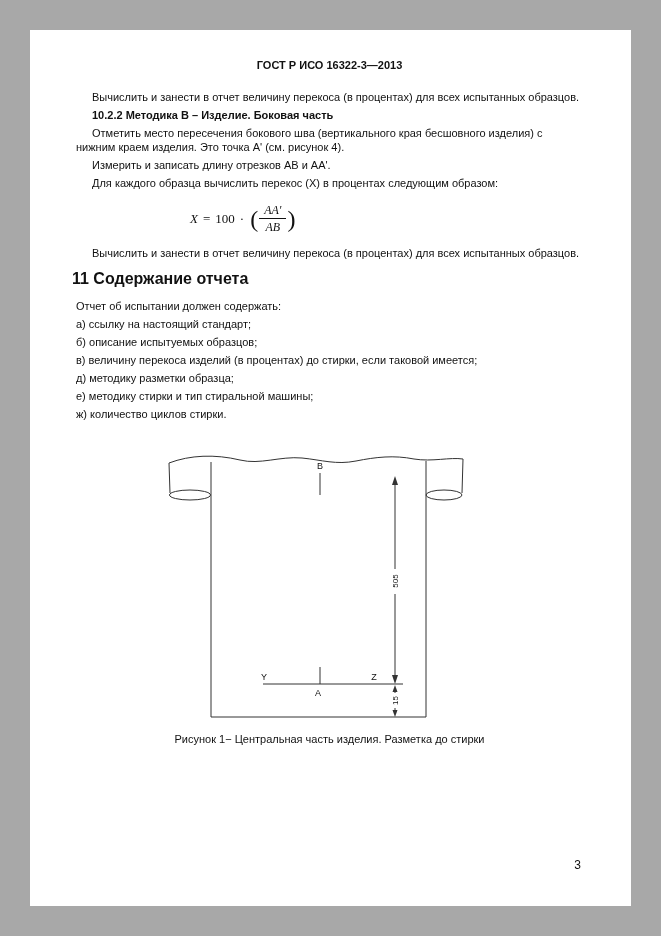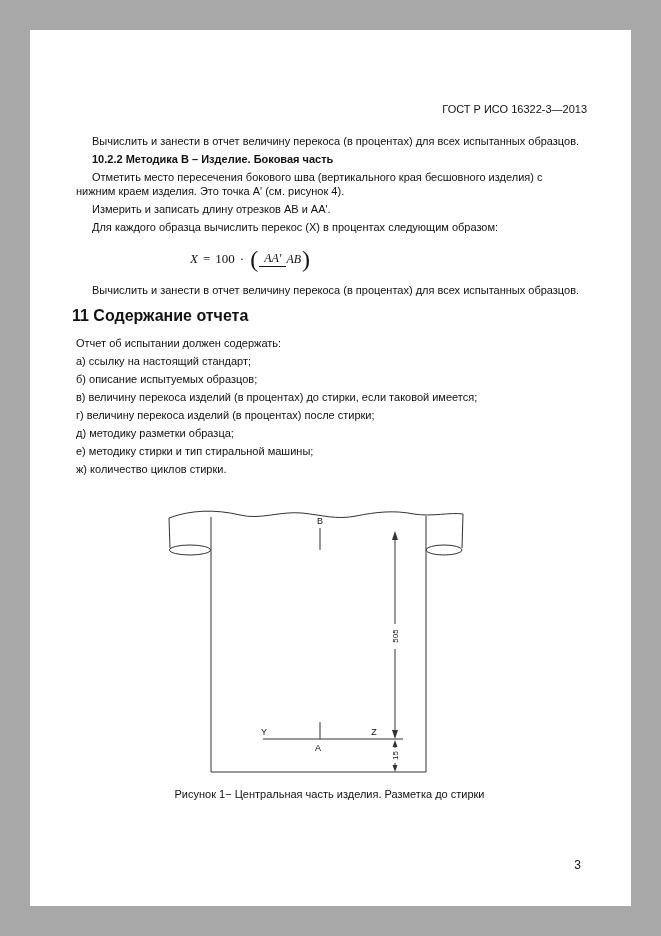--- a/index.html
+++ b/index.html
@@ -13,43 +13,42 @@
     position:absolute;
     left:30px; top:30px;
     width:601px; height:876px;
     background:#ffffff;
     color:#111111;
     padding:28px 44px 0 42px;
     font-size:11px;
     line-height:14px;
   }
   .doc-header {
-    text-align:right;
-    font-weight:normal;
+    text-align:center;
+    font-weight:bold;
     font-size:11px;
     margin-bottom:18px;
-    margin-top:44px;
   }
   p.par { margin:4px; }
   .indent { text-indent:16px; }
   .bold { font-weight:bold; }
 
   .formula {
     margin:13px 0 12px 118px;
     display:flex;
     align-items:center;
     font-family:"Liberation Serif", serif;
     font-size:13px;
     color:#111;
   }
   .formula .f-i { font-style:italic; }
   .formula .f-op { margin:0 5px; }
   .formula .f-n { font-style:normal; }
   .paren { font-size:24px; font-weight:300; line-height:1; margin:0 1px; }
-  .frac { display:inline-flex; flex-direction:row; text-align:center; font-size:12px; }
+  .frac { display:inline-flex; flex-direction:column; text-align:center; font-size:12px; }
   .frac .num { padding:0 5px 1px 5px; border-bottom:1px solid #111; }
   .frac .den { padding-top:1px; }
 
   .sec-title {
     font-size:16px;
     font-weight:bold;
     margin:11px 0 12px 0;
     line-height:16px;
   }
 
@@ -93,21 +92,20 @@
   </div>
 
   <p class="par indent">Вычислить и занести в отчет величину перекоса (в процентах) для всех испытанных образцов.</p>
 
   <h2 class="sec-title">11 Содержание отчета</h2>
 
   <p class="par">Отчет об испытании должен содержать:</p>
   <p class="par">а) ссылку на настоящий стандарт;</p>
   <p class="par">б) описание испытуемых образцов;</p>
   <p class="par">в) величину  перекоса изделий (в процентах) до стирки, если таковой имеется;</p>
-  <p class="par">г) величину  перекоса изделий (в процентах)  после стирки;</p>
   <p class="par">д) методику разметки образца;</p>
   <p class="par">е) методику стирки и тип стиральной машины;</p>
   <p class="par">ж) количество циклов стирки.</p>
 
   <div class="figure">
     <svg class="fig-svg" viewBox="0 0 310 285" width="310" height="285" font-family="Liberation Sans, sans-serif">
       <g fill="none" stroke="#333" stroke-width="1">
         <path d="M 9 16 C 30 8 55 7 80 13 C 100 18 120 9 142 11 C 162 13 176 18 196 14 C 216 10 234 8 254 12 C 272 15 290 10 303 12"></path>
         <path d="M 9 16 L 10 46"></path>
         <ellipse cx="30" cy="48" rx="20.5" ry="5"></ellipse>

